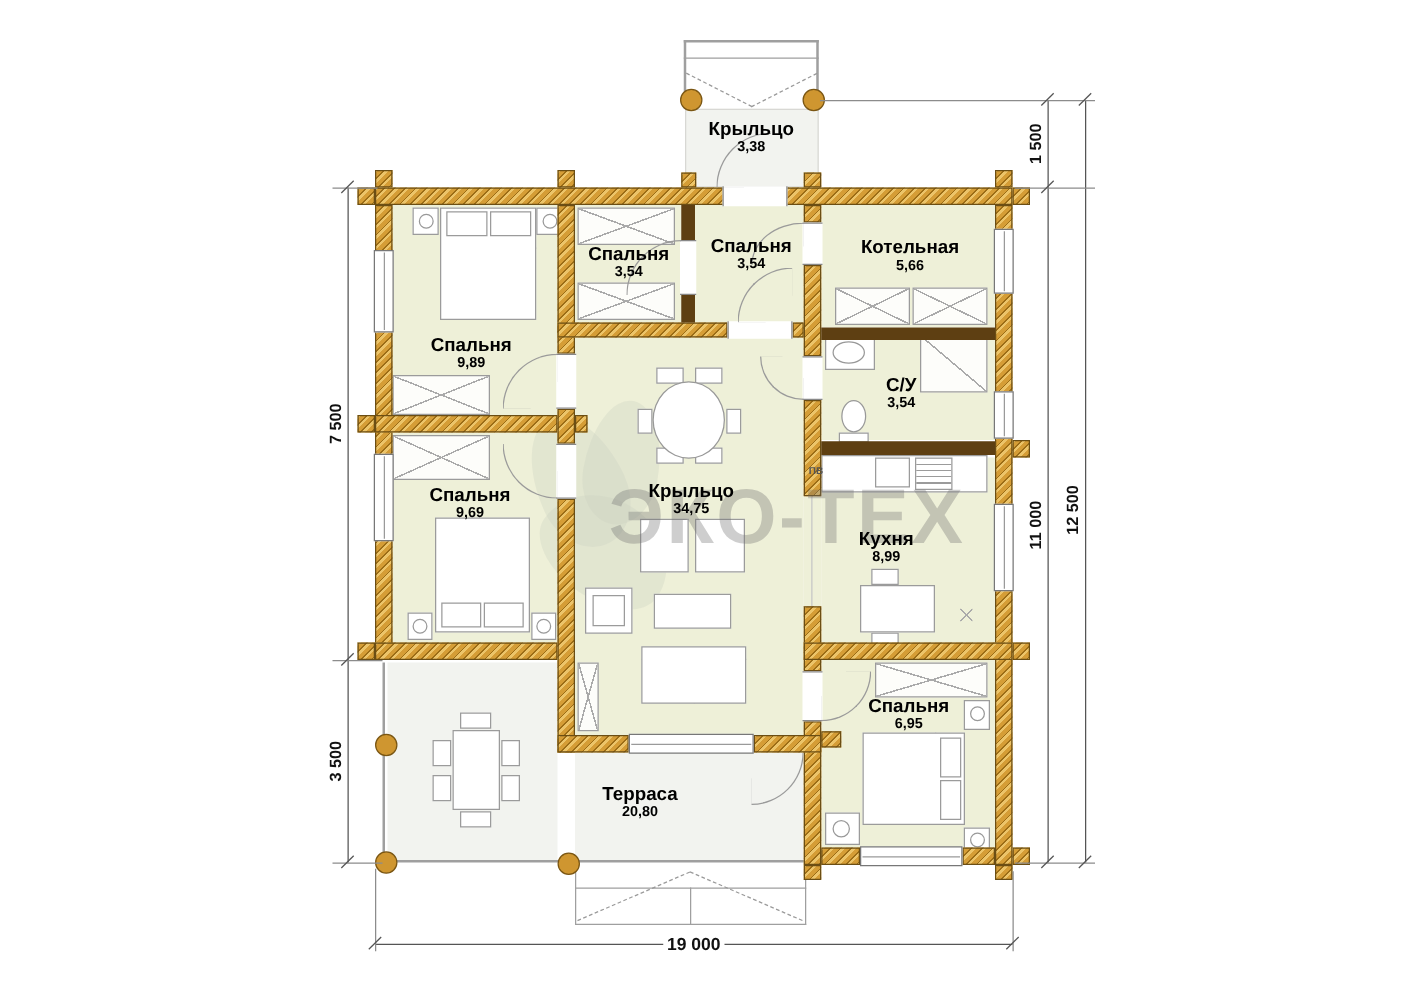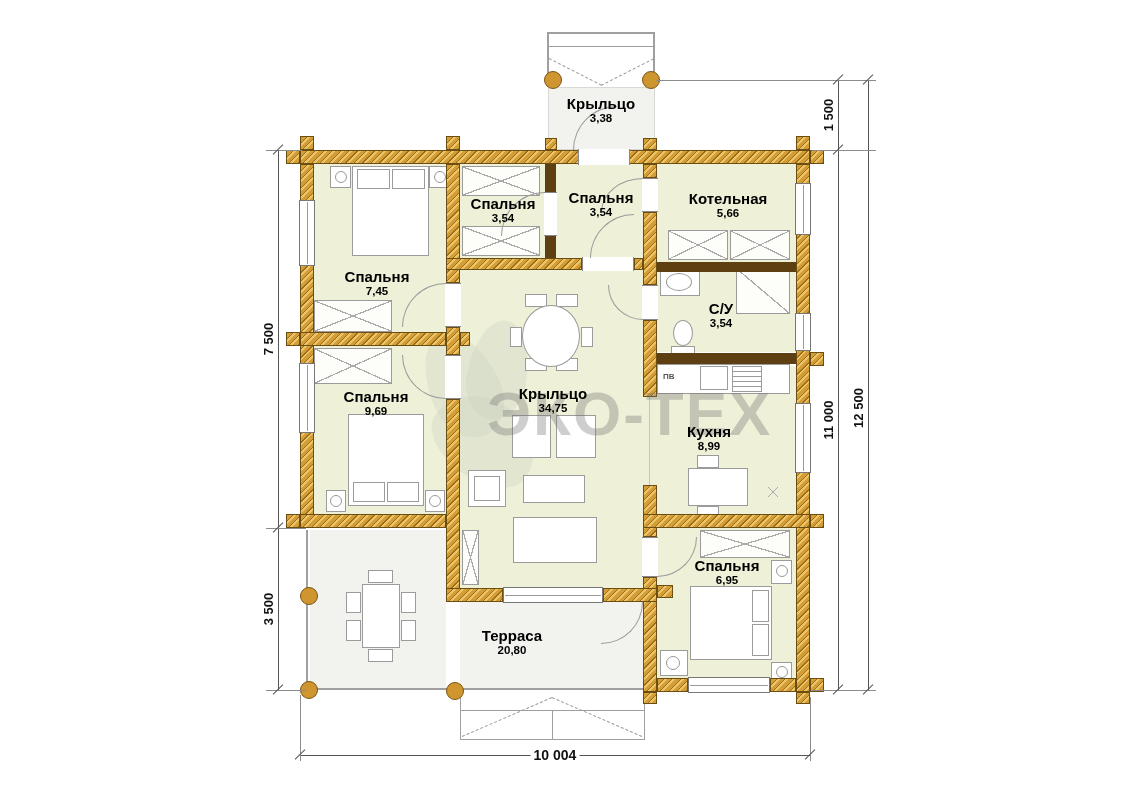--- a/index.html
+++ b/index.html
@@ -194,21 +194,21 @@
 
   <div class="fur" style="left:660px;top:268px;width:40px;height:28px"></div>
   <div class="circ" style="left:666px;top:273px;width:26px;height:18px"></div>
   <div class="circ" style="left:673px;top:320px;width:20px;height:26px"></div>
   <div class="fur" style="left:671px;top:346px;width:24px;height:8px"></div>
   <div class="diag" style="left:736px;top:268px;width:54px;height:46px"></div>
 
   <div class="fur" style="left:657px;top:364px;width:133px;height:30px"></div>
   <div class="fur" style="left:700px;top:366px;width:28px;height:24px"></div>
   <div class="fur" style="left:732px;top:366px;width:30px;height:26px;background:repeating-linear-gradient(180deg,#fff 0 4px,#9b9b9b 4px 5px)"></div>
-  <div class="vent" style="left:663px;top:372px">ПВ</div>
+  <div class="vent" style="left:647px;top:372px">ПВ</div>
   <div class="fur" style="left:688px;top:468px;width:60px;height:38px"></div>
   <div class="fur" style="left:697px;top:455px;width:22px;height:13px"></div>
   <div class="fur" style="left:697px;top:506px;width:22px;height:13px"></div>
   <div class="xbox" style="left:768px;top:487px;width:10px;height:10px;border:none;background-color:transparent"></div>
 
   <div class="xbox" style="left:700px;top:530px;width:90px;height:28px"></div>
   <div class="fur" style="left:690px;top:586px;width:82px;height:74px"></div>
   <div class="fur" style="left:752px;top:590px;width:17px;height:32px"></div>
   <div class="fur" style="left:752px;top:624px;width:17px;height:32px"></div>
   <div class="tline" style="left:748px;top:586px;width:1px;height:74px"></div>
@@ -266,21 +266,21 @@
   <div class="xline" style="left:812px;top:690px;width:64px;height:1px"></div>
   <div class="dtext vert" style="left:828px;top:115px">1 500</div>
   <div class="dtext vert" style="left:828px;top:420px">11 000</div>
   <div class="dtext vert" style="left:858px;top:408px">12 500</div>
 
   <div class="dline" style="left:300px;top:755px;width:510px;height:1px"></div>
   <div class="tick" style="left:293px;top:754px"></div>
   <div class="tick" style="left:803px;top:754px"></div>
   <div class="xline" style="left:300px;top:695px;width:1px;height:66px"></div>
   <div class="xline" style="left:810px;top:697px;width:1px;height:64px"></div>
-  <div class="dtext" style="left:555px;top:755px;font-size:14px">10 004</div>
+  <div class="dtext" style="left:555px;top:755px;font-size:14px">19 000</div>
 
   <div class="wm-text" style="left:487px;top:378px">ЭКО-ТЕХ</div>
 
   <div class="rlabel" style="left:601px;top:110px">
     <div class="rname">Крыльцо</div>
     <div class="rarea">3,38</div>
   </div>
   <div class="rlabel" style="left:503px;top:210px">
     <div class="rname">Спальня</div>
     <div class="rarea">3,54</div>
@@ -288,21 +288,21 @@
   <div class="rlabel" style="left:601px;top:204px">
     <div class="rname">Спальня</div>
     <div class="rarea">3,54</div>
   </div>
   <div class="rlabel" style="left:728px;top:205px">
     <div class="rname">Котельная</div>
     <div class="rarea">5,66</div>
   </div>
   <div class="rlabel" style="left:377px;top:283px">
     <div class="rname">Спальня</div>
-    <div class="rarea">7,45</div>
+    <div class="rarea">9,89</div>
   </div>
   <div class="rlabel" style="left:721px;top:315px">
     <div class="rname">С/У</div>
     <div class="rarea">3,54</div>
   </div>
   <div class="rlabel" style="left:376px;top:403px">
     <div class="rname">Спальня</div>
     <div class="rarea">9,69</div>
   </div>
   <div class="rlabel" style="left:553px;top:400px">

